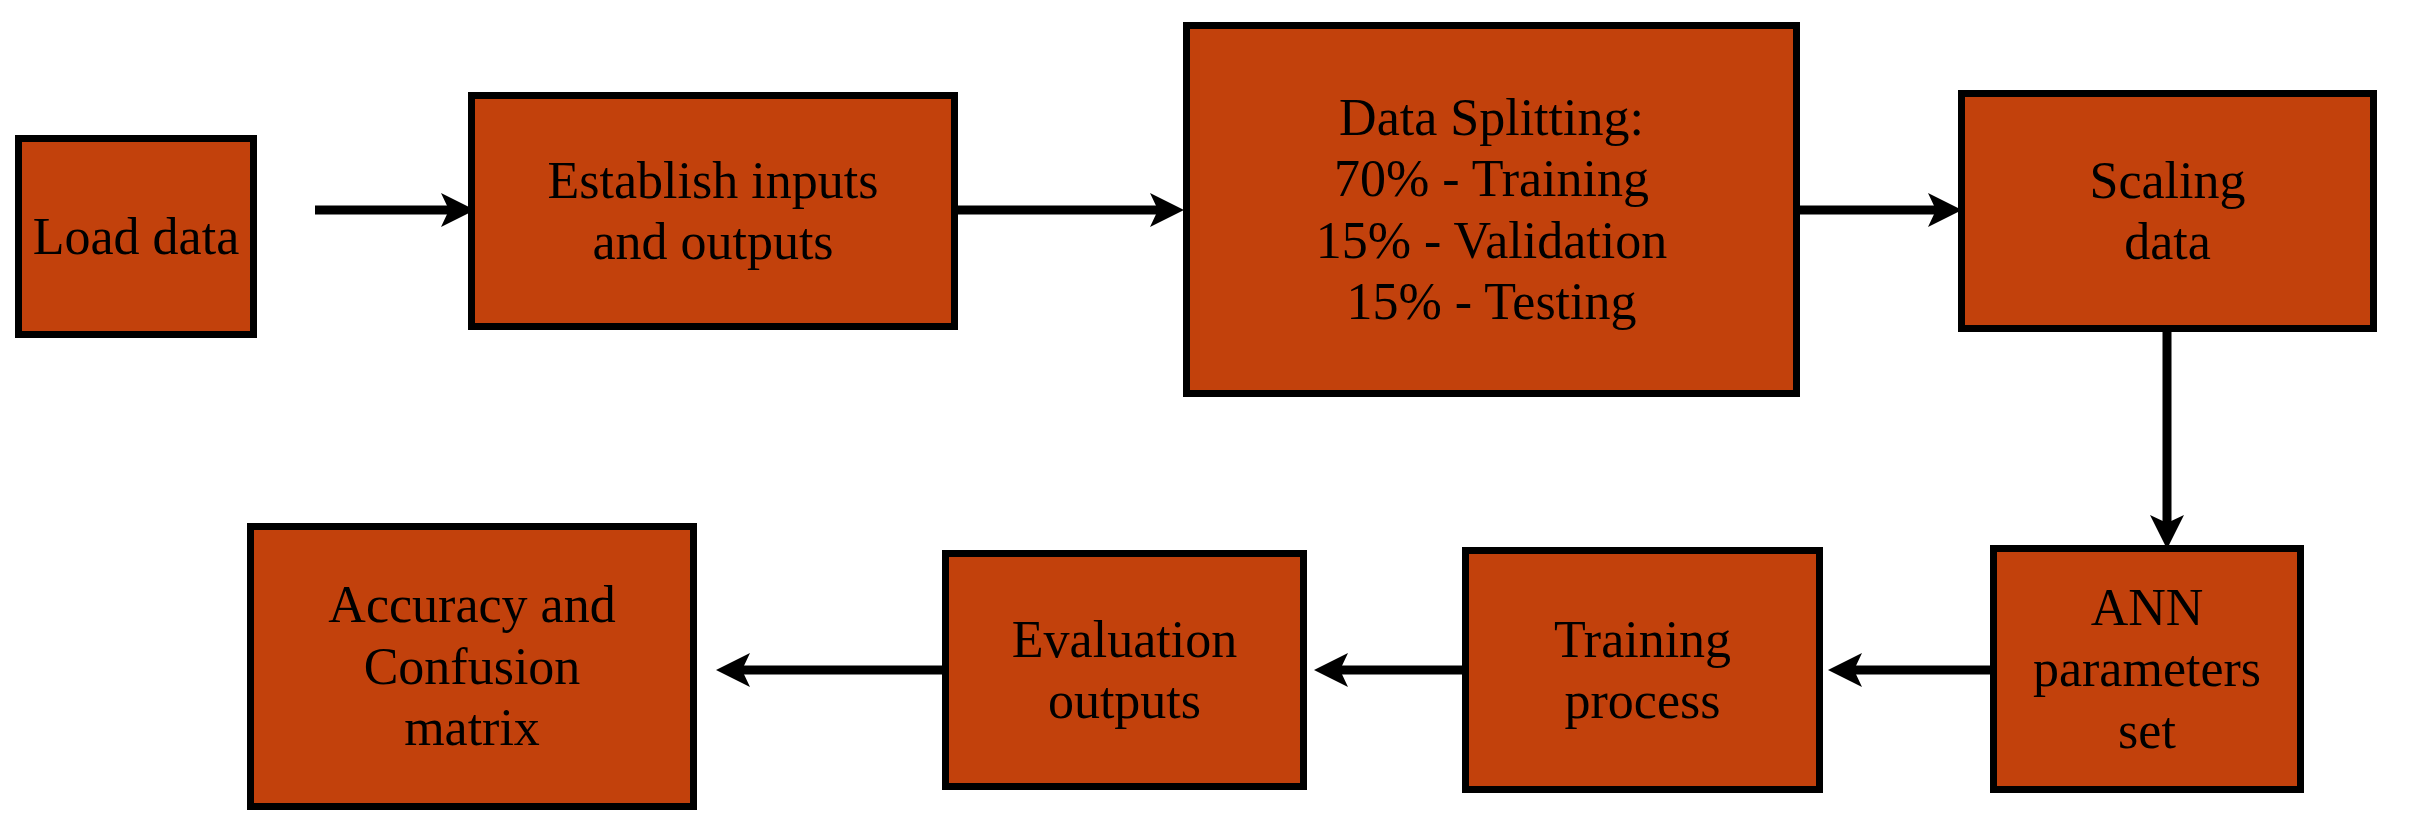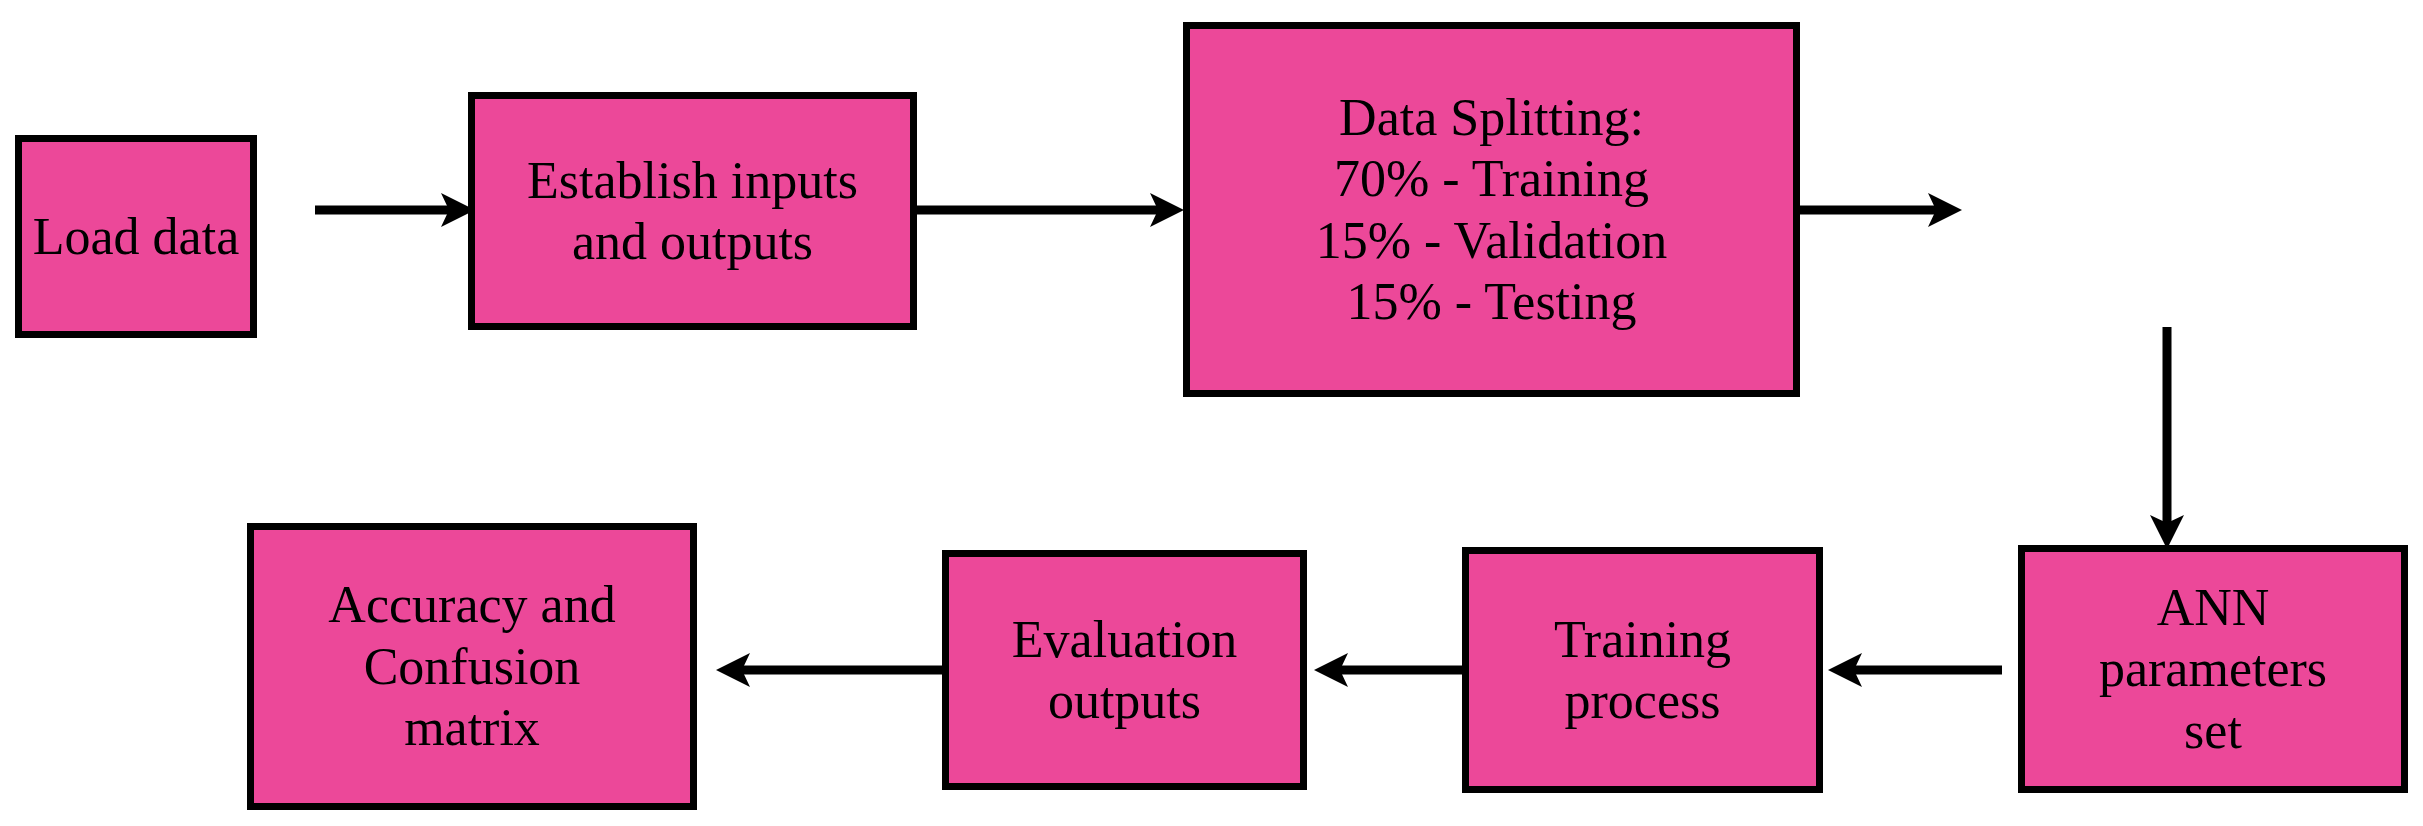--- a/index.html
+++ b/index.html
@@ -13,42 +13,42 @@
     width: 2423px;
     height: 826px;
     background: #ffffff;
     overflow: hidden;
     font-family: "Liberation Serif", "DejaVu Serif", serif;
   }
   .node {
     position: absolute;
     box-sizing: border-box;
     border: 7px solid #000000;
-    background: #ec4899;
+    background: #c2410c;
     display: flex;
     align-items: center;
     justify-content: center;
     text-align: center;
     color: #000000;
     line-height: 1.18;
     z-index: 3;
   }
   .node .label {
     display: block;
     width: 100%;
     padding: 0 6px;
     white-space: pre-line;
   }
 
   
   #node-load-data        { left: 15px;   top: 107px; width: 242px; height: 203px; font-size: 52px; margin-top: 28px; }
-  #node-establish-io     { left: 468px;  top: 92px;  width: 449px; height: 238px; font-size: 52px; }
+  #node-establish-io     { left: 468px;  top: 92px;  width: 490px; height: 238px; font-size: 52px; }
   #node-data-splitting   { left: 1183px; top: 22px;  width: 617px; height: 375px; font-size: 52px; }
   #node-scaling-data     { left: 1958px; top: 90px;  width: 419px; height: 242px; font-size: 52px; }
-  #node-ann-parameters   { left: 1990px; top: 545px; width: 390px; height: 248px; font-size: 52px; margin-left: 28px; }
+  #node-ann-parameters   { left: 1990px; top: 545px; width: 314px; height: 248px; font-size: 52px; }
   #node-training-process { left: 1462px; top: 547px; width: 361px; height: 246px; font-size: 52px; }
   #node-evaluation-proc  { left: 942px;  top: 550px; width: 365px; height: 240px; font-size: 52px; }
   #node-accuracy-matrix  { left: 247px;  top: 523px; width: 450px; height: 287px; font-size: 52px; }
 
   
   .conn {
     position: absolute;
     z-index: 2;
     overflow: visible;
   }
@@ -74,20 +74,24 @@
 and outputs</span>
   </div>
 
   <div class="node" id="node-data-splitting">
     <span class="label">Data Splitting:
 70% - Training
 15% - Validation
 15% - Testing</span>
   </div>
 
+  <div class="node" id="node-scaling-data">
+    <span class="label">Scaling
+data</span>
+  </div>
 
   <div class="node" id="node-ann-parameters">
     <span class="label">ANN
 parameters
 set</span>
   </div>
 
   <div class="node" id="node-training-process">
     <span class="label">Training
 process</span>

